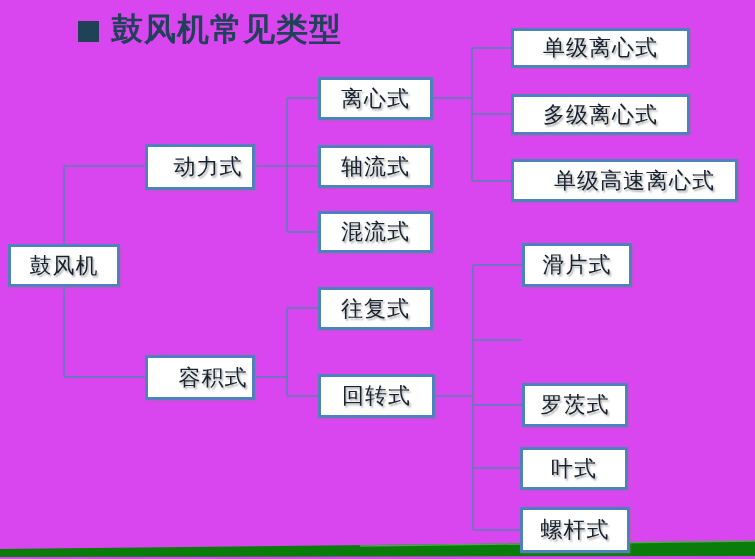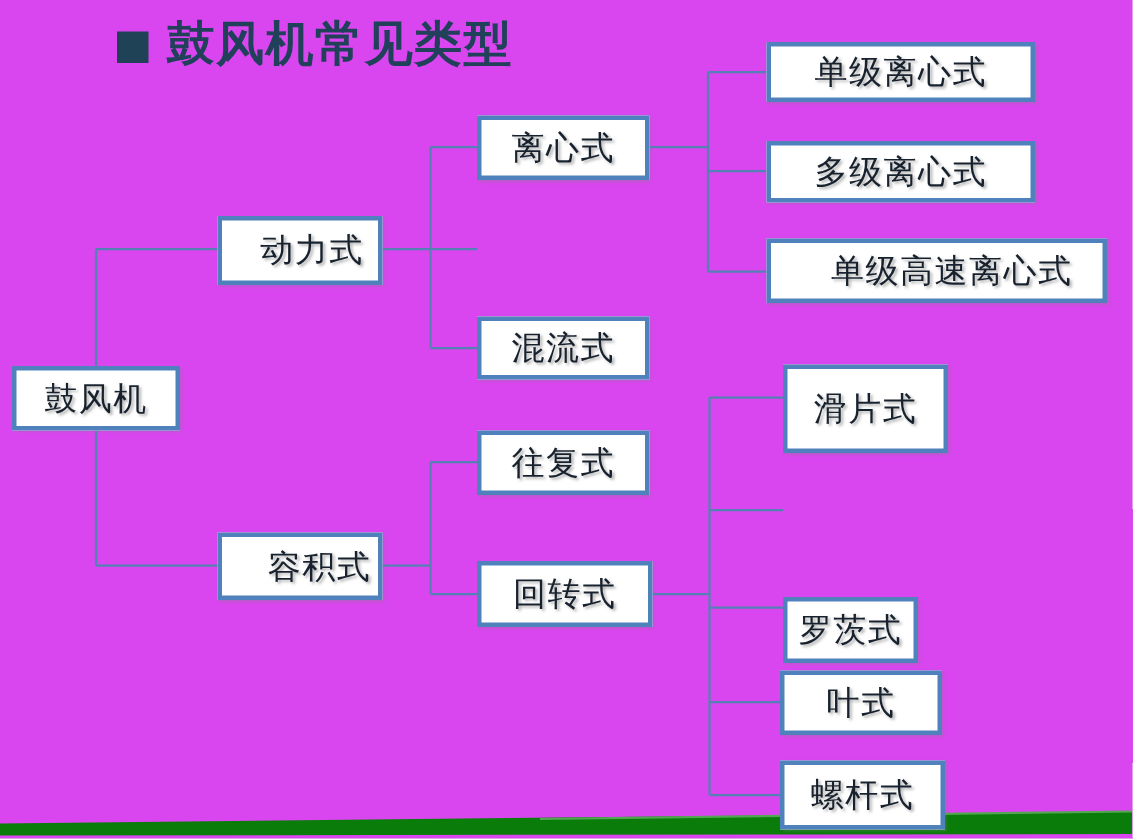--- a/index.html
+++ b/index.html
@@ -46,23 +46,23 @@
   .n-dyn  {left:145px;top:144px;width:110px;height:46px;padding-left:16px;}
   .n-pos  {left:145px;top:355px;width:110px;height:45px;padding-left:26px;}
   .n-cen  {left:318px;top:77px; width:115px;height:43px;}
   .n-axi  {left:318px;top:145px;width:115px;height:43px;}
   .n-mix  {left:318px;top:211px;width:115px;height:42px;}
   .n-rec  {left:318px;top:287px;width:115px;height:43px;}
   .n-rot  {left:318px;top:374px;width:117px;height:44px;}
   .n-sgl  {left:511px;top:28px; width:179px;height:40px;}
   .n-mul  {left:511px;top:94px; width:179px;height:41px;}
   .n-shs  {left:511px;top:159px;width:227px;height:43px;padding-left:20px;}
-  .n-sld  {left:522px;top:243px;width:110px;height:59px;}
+  .n-sld  {left:522px;top:243px;width:110px;height:44px;}
   .n-wat  {left:522px;top:318px;width:110px;height:44px;}
-  .n-roo  {left:522px;top:398px;width:90px;height:44px;}
+  .n-roo  {left:522px;top:383px;width:106px;height:44px;}
   .n-van  {left:520px;top:447px;width:108px;height:43px;}
   .n-scr  {left:520px;top:507px;width:110px;height:46px;text-align:center;}
 </style>
 </head>
 <body>
 
 <div class="slide">
 
   <div class="title-row">
     <div class="title-bullet"></div>
@@ -106,20 +106,21 @@
       <line x1="360" y1="546" x2="755" y2="541" stroke="#53a653" stroke-width="1.5"></line>
     </g>
   </svg>
 
   <div class="node n-root">鼓风机</div>
 
   <div class="node n-dyn">动力式</div>
   <div class="node n-pos">容积式</div>
 
   <div class="node n-cen">离心式</div>
+  <div class="node n-axi">轴流式</div>
   <div class="node n-mix">混流式</div>
 
   <div class="node n-sgl">单级离心式</div>
   <div class="node n-mul">多级离心式</div>
   <div class="node n-shs">单级高速离心式</div>
 
   <div class="node n-rec">往复式</div>
   <div class="node n-rot">回转式</div>
 
   <div class="node n-sld">滑片式</div>

